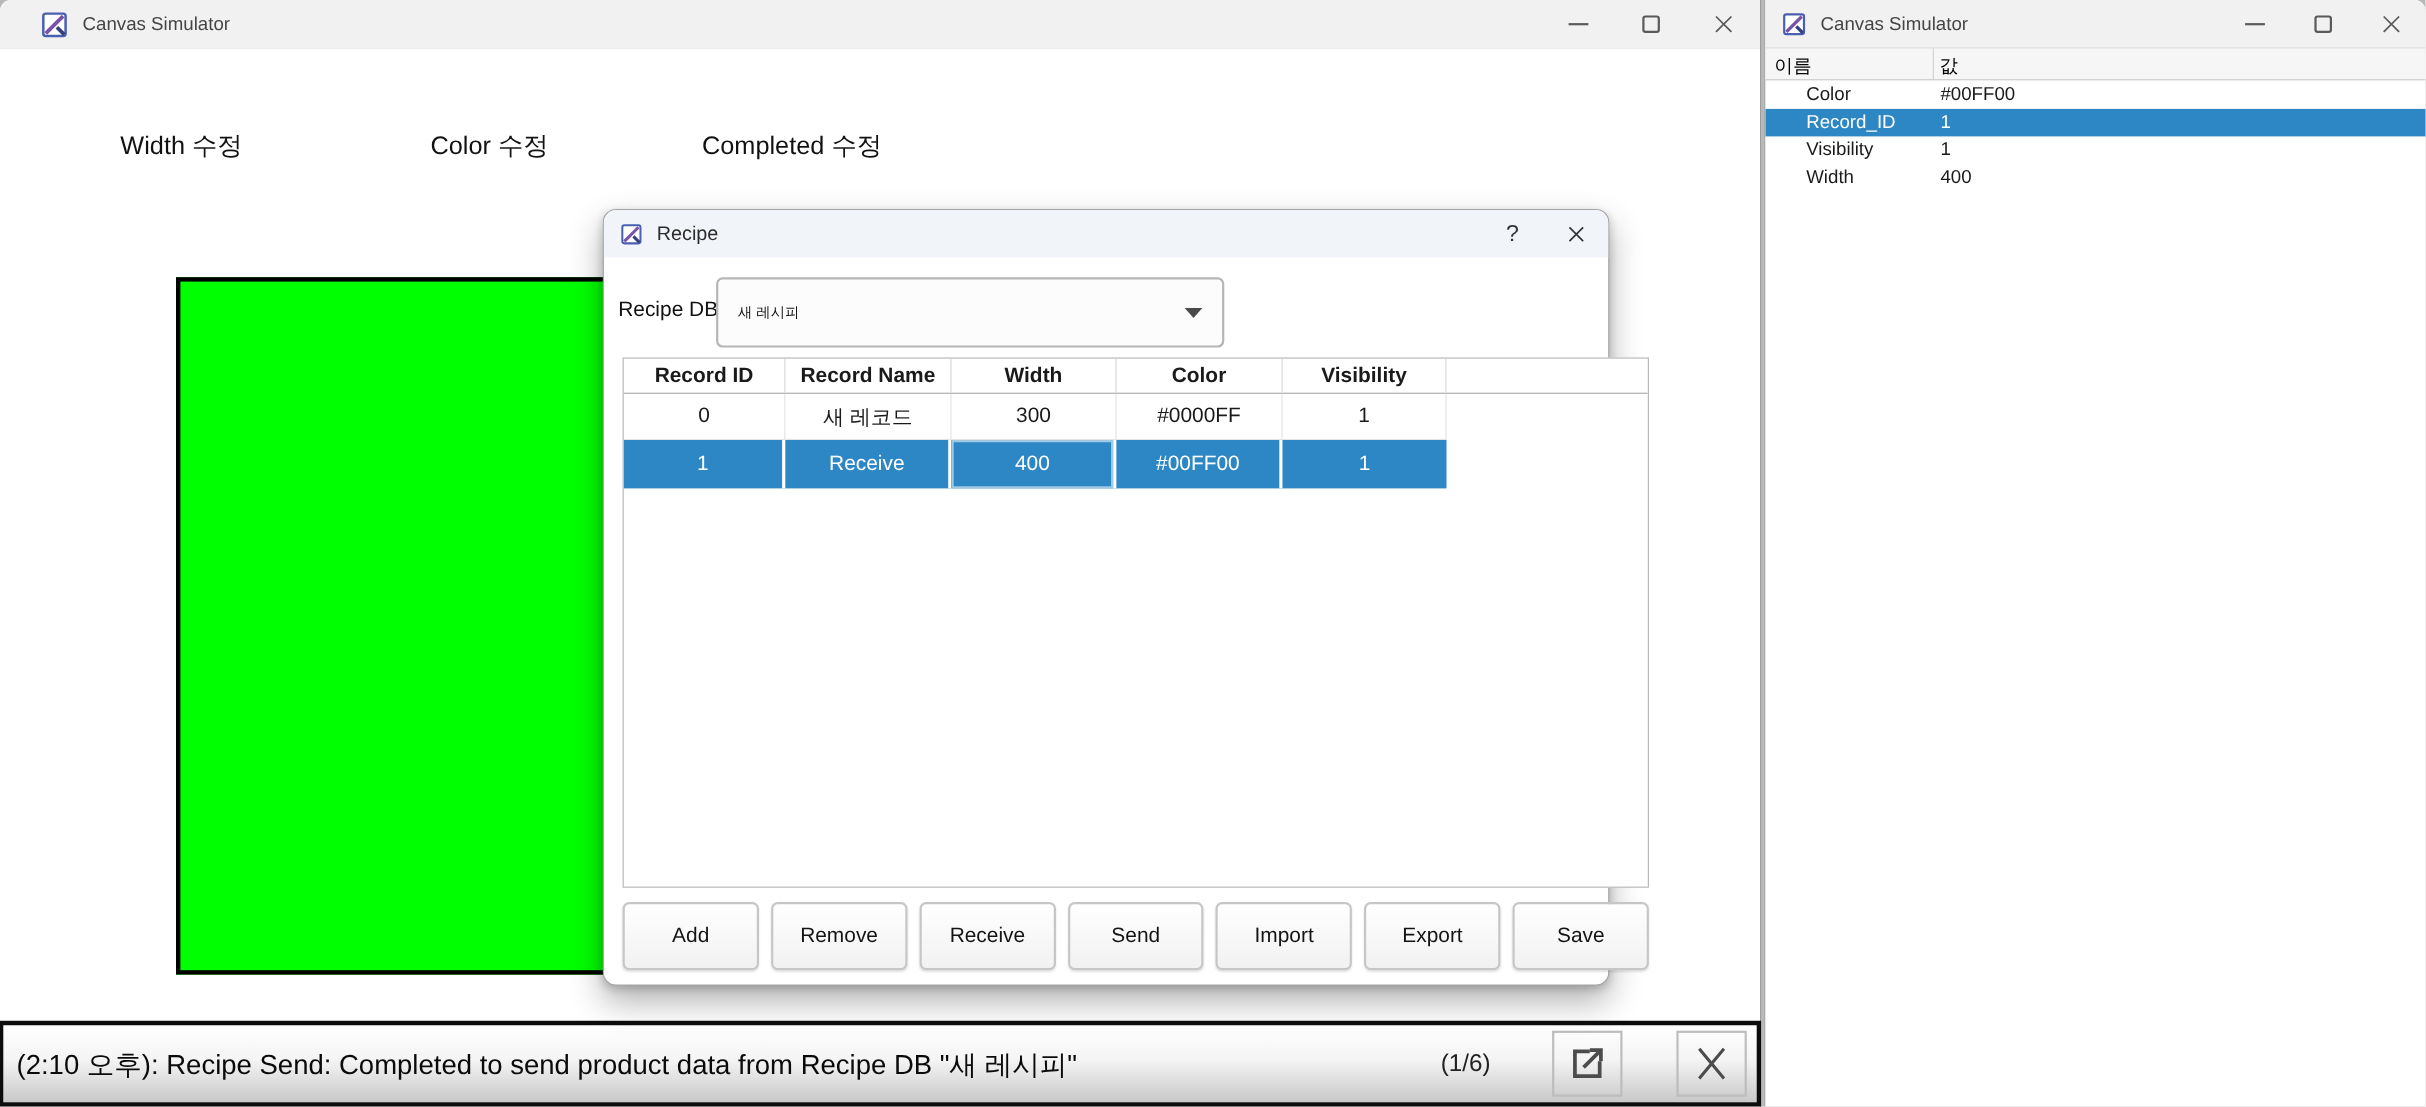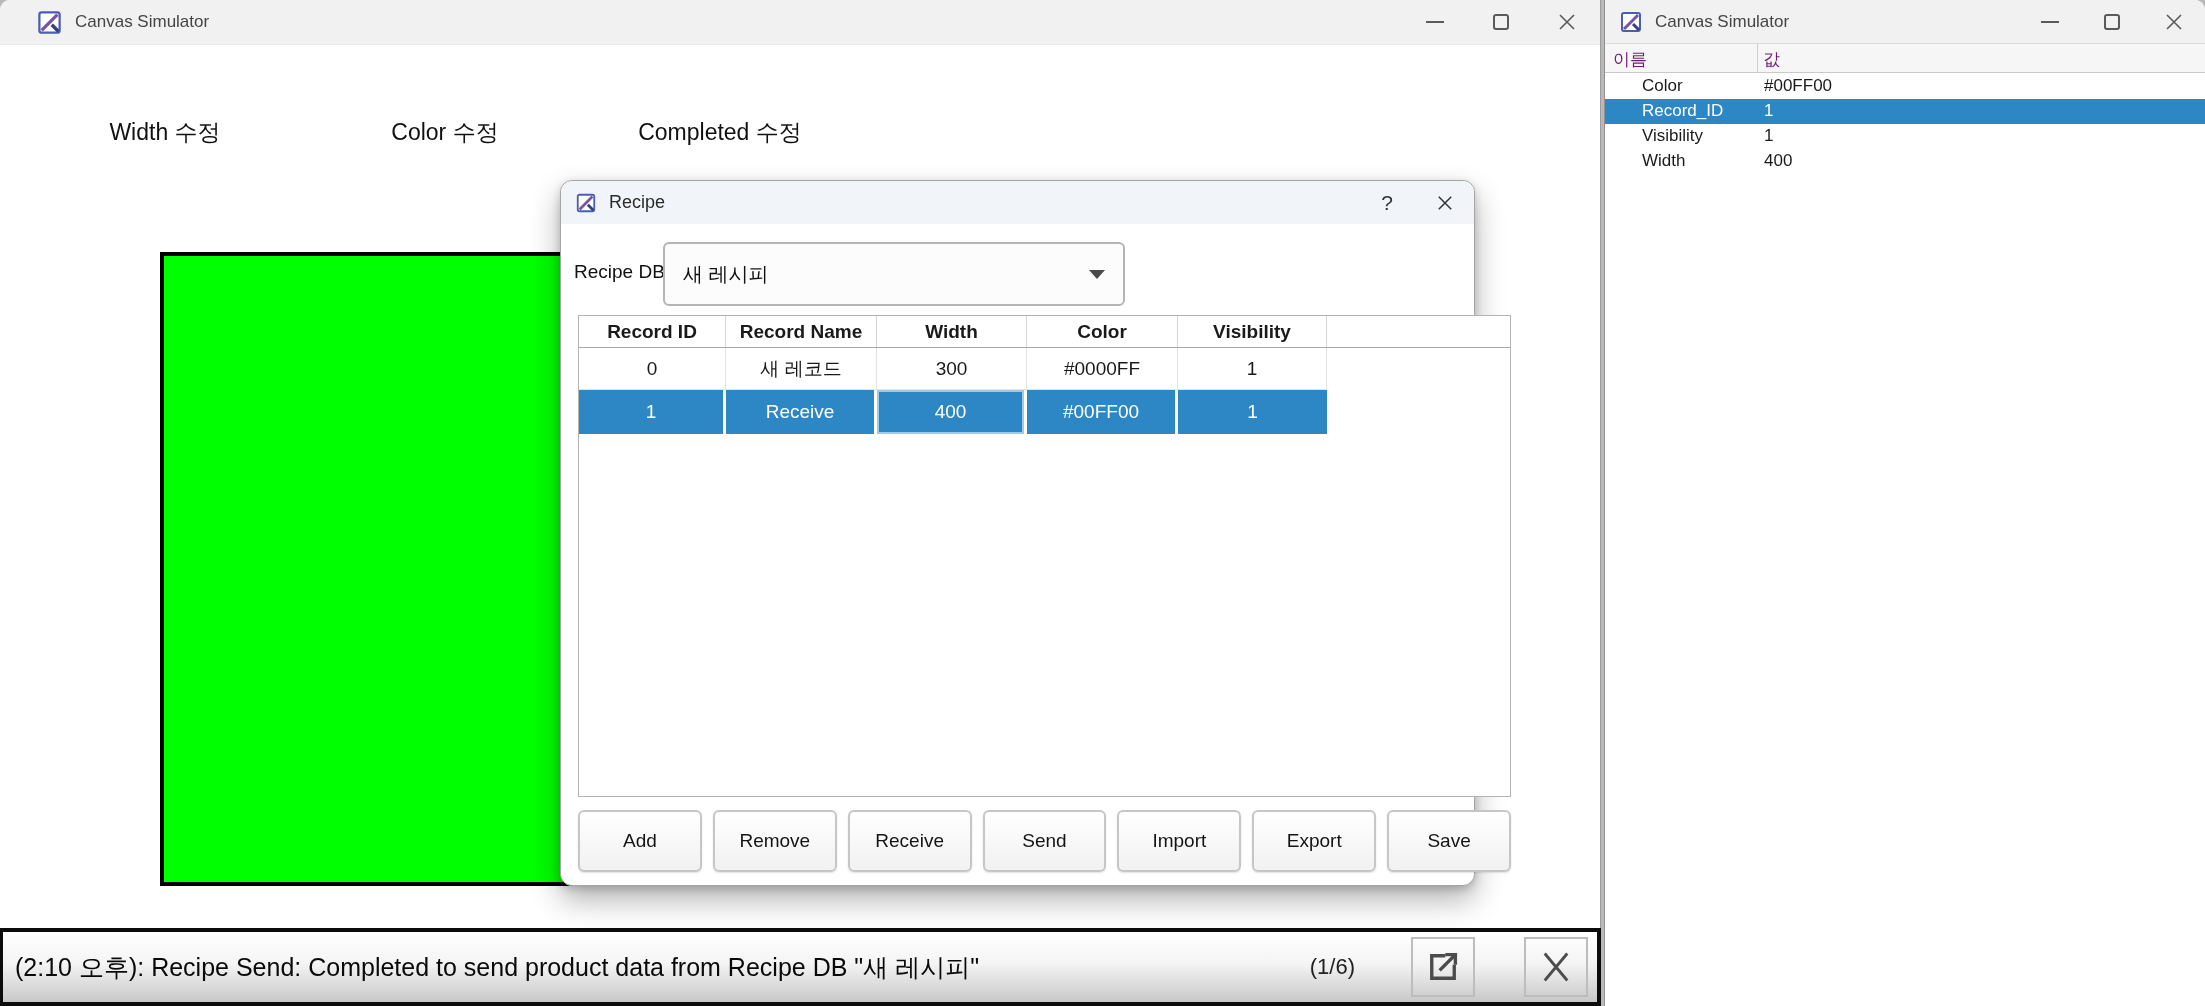--- a/index.html
+++ b/index.html
@@ -42,45 +42,45 @@
   .sb-btn { width:64px; height:60px; border:2px solid #bdbdbd; display:flex; align-items:center;
             justify-content:center; margin-right:9px; background:transparent; }
   .sb-ic { width:36px; height:36px; }
 
   
   #insp-win { left:1604px; top:0; width:601px; height:1006px; border-left:1px solid #909090; border-radius:0 10px 0 0; }
   #insp-win .titlebar { height:43px; border-radius:0 10px 0 0; }
   #insp-win .app-icon { width:24px; height:24px; margin-left:14px; }
   #insp-win .win-btn { width:62px; }
   #insp-head { position:absolute; left:0; top:43px; right:0; height:30px; background:#f6f6f6;
-               border-top:1px solid #dcdcdc; border-bottom:1px solid #c9c9c9; font-size:17px; color:#701a75; }
+               border-top:1px solid #dcdcdc; border-bottom:1px solid #c9c9c9; font-size:17px; color:#000000; }
   #insp-head .h-name { position:absolute; left:8px; top:4px; }
   #insp-head .h-val  { position:absolute; left:158px; top:4px; }
   #insp-head .h-div  { position:absolute; left:152px; top:0; bottom:0; width:1px; background:#cfcfcf; }
   #insp-rows { position:absolute; left:0; top:74px; right:0; }
   .insp-row { position:relative; height:25px; font-size:17px; color:#1a1a1a; }
   .insp-row .r-name { position:absolute; left:37px; top:2px; }
   .insp-row .r-val  { position:absolute; left:159px; top:2px; }
   .insp-row.selected { background:var(--sel,#2d87c4); color:#fff; }
 
   
-  #dlg { left:548px; top:180px; width:915px; height:706px; border:1px solid #a5a5a5; border-radius:12px;
-         box-shadow:0 14px 30px rgba(0,0,0,.30), 0 3px 8px rgba(0,0,0,.18); z-index:10;margin-left:12px; }
+  #dlg { left:548px; top:190px; width:915px; height:706px; border:1px solid #a5a5a5; border-radius:12px;
+         box-shadow:0 14px 30px rgba(0,0,0,.30), 0 3px 8px rgba(0,0,0,.18); z-index:10; }
   #dlg .titlebar { height:43px; background:#f1f4f9; border-radius:12px 12px 0 0; }
   #dlg .app-icon { width:22px; height:22px; margin-left:14px; }
   #dlg .title-text { font-size:18px; color:#2b2b2b; }
   .dlg-tb-btn { width:58px; height:100%; display:flex; align-items:center; justify-content:center;
                 font-size:21px; color:#333; }
   .dlg-tb-btn .glyph-x { width:16px; height:16px; }
 
   #recipe-db-label { position:absolute; left:13px; top:80px; font-size:19px; color:#111; }
   #recipe-db-combo { position:absolute; left:102px; top:61px; width:462px; height:64px;
     border:2px solid #b5b5b5; border-radius:6px; background:#fcfcfc;
     display:flex; align-items:center; }
-  #recipe-db-combo .combo-text { margin-left:18px; font-size:20px; color:#111; }
+  #recipe-db-combo .combo-text { margin-left:18px; font-size:13px; color:#111; }
   .combo-arrow { margin-left:auto; margin-right:18px; width:0; height:0;
     border-left:8px solid transparent; border-right:8px solid transparent; border-top:9px solid #4a4a4a; }
 
   #dlg-table { position:absolute; left:17px; top:134px; width:933px; height:482px;
                border:1px solid #b3b3b3; background:#fff; overflow:hidden; }
   .trow { display:flex; }
   .tcell { flex:0 0 auto; text-align:center; font-size:19px; color:#1a1a1a;
            display:flex; align-items:center; justify-content:center; }
   .c0{width:147px}.c1{width:151px}.c2{width:150px}.c3{width:151px}.c4{width:149px}
   #dlg-table .hdr { height:32px; border-bottom:1px solid #a9a9a9; }

